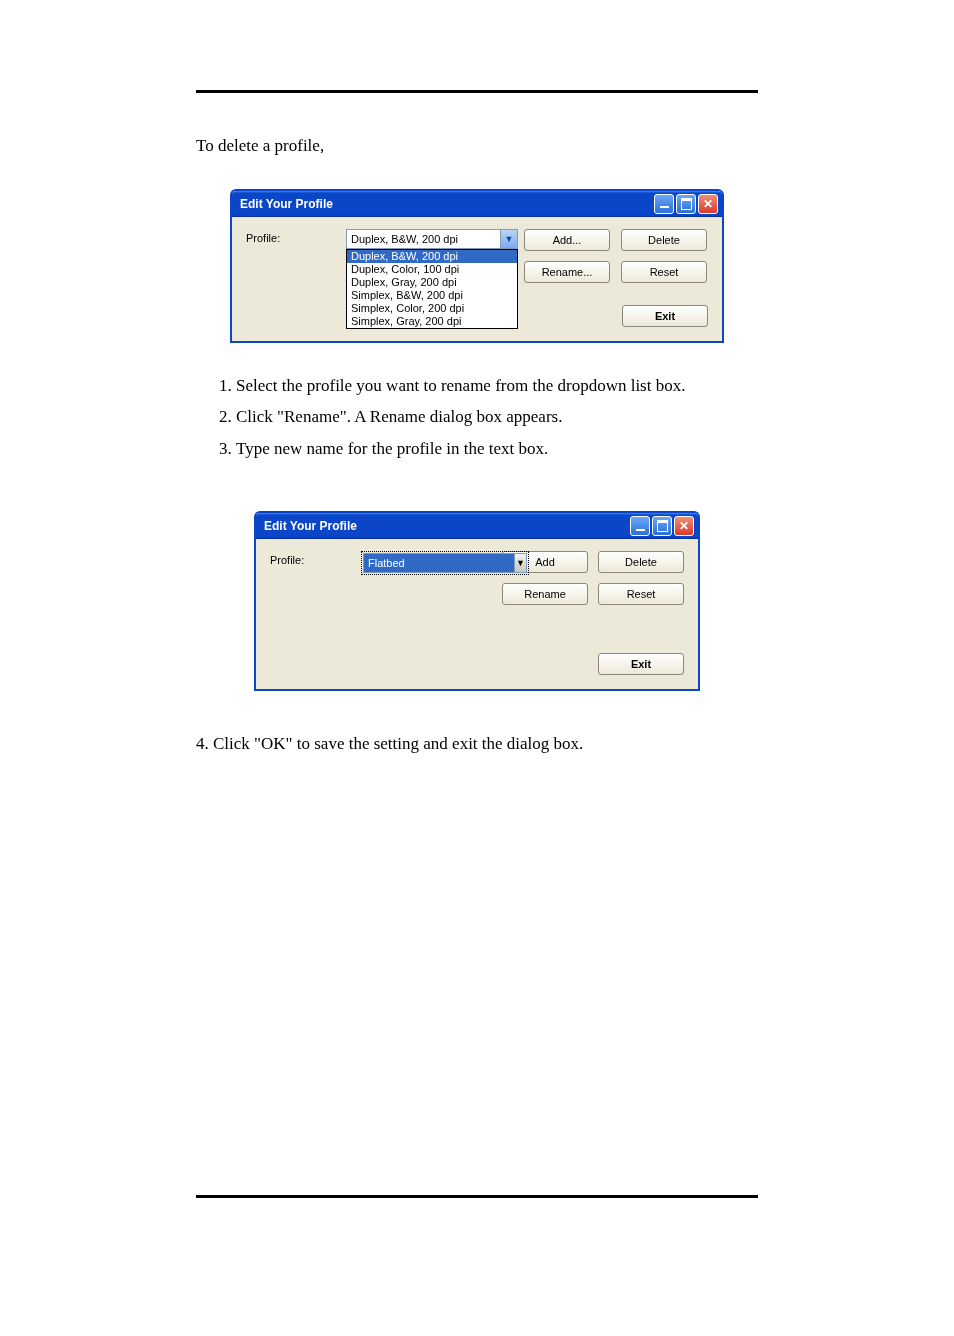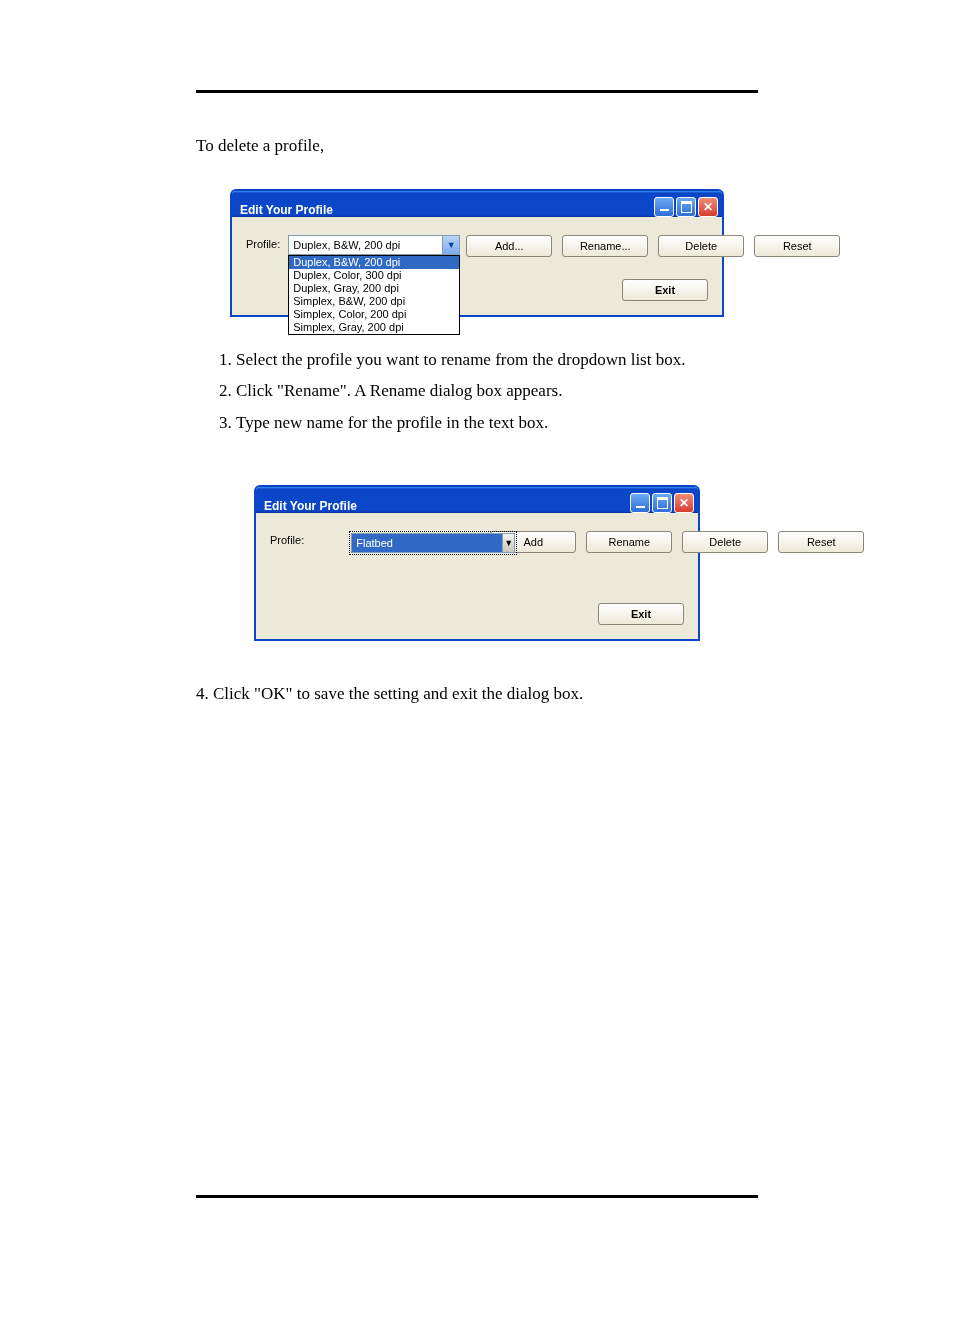--- a/index.html
+++ b/index.html
@@ -44,21 +44,21 @@
     border-radius: 6px 6px 0 0;
     background: #ece9d8;
     font-family: Tahoma, Arial, sans-serif;
     font-size: 11px;
   }
   .xp-titlebar {
     height: 26px;
     background: linear-gradient(to bottom, #3a8df0 0%, #0a46c7 8%, #0a46c7 92%, #0a2f9c 100%);
     color: #fff;
     display: flex;
-    align-items: flex-end;
+    align-items: center;
     padding: 0 4px 0 8px;
     border-radius: 4px 4px 0 0;
   }
   .xp-title {
     font-weight: bold;
     flex: 1;
     font-size: 12px;
   }
   .xp-winbtns { display: flex; gap: 2px; }
   .xp-winbtn {
@@ -71,28 +71,28 @@
     font-family: Arial, sans-serif;
     display: flex; align-items: center; justify-content: center;
     line-height: 1;
   }
   .xp-winbtn.close { background: linear-gradient(to bottom, #f08f7a, #d83a2d); }
   .xp-winbtn.min::after { content: ""; display:block; width:9px; height:2px; background:#fff; margin-top:7px; }
   .xp-winbtn.max::after { content:""; display:block; width:9px; height:8px; border:1.5px solid #fff; border-top-width:3px; }
   .xp-winbtn.close::after { content:"✕"; font-weight:bold; font-size:12px; }
 
   .xp-body {
-    padding: 18px 14px 14px 14px;
+    padding: 12px 14px 14px 14px;
     display: flex;
     gap: 8px;
   }
   .xp-label-col { width: 92px; padding-top: 3px; }
   .xp-field-col { width: 170px; position: relative; }
   .xp-btn-cols { flex: 1; display: flex; gap: 10px; }
-  .xp-btn-col { flex:1; display:flex; flex-direction:row; gap:10px; }
+  .xp-btn-col { flex:1; display:flex; flex-direction:column; gap:10px; }
 
   .xp-input-wrap {
     display: flex;
     width: 172px;
   }
   .xp-input {
     flex: 1;
     height: 20px;
     border: 1px solid #7f9db9;
     background: #fff;
@@ -172,21 +172,21 @@
       <div class="xp-label-col">
         <span>Profile:</span>
       </div>
       <div class="xp-field-col">
         <div class="xp-input-wrap">
           <input class="xp-input" readonly="" value="Duplex, B&amp;W, 200 dpi" style="">
           <div class="xp-dd-arrow-blue">▼</div>
         </div>
         <div class="xp-dropdown-list">
           <div class="opt sel">Duplex, B&amp;W, 200 dpi</div>
-          <div class="opt">Duplex, Color, 300 dpi</div>
+          <div class="opt">Duplex, Color, 100 dpi</div>
           <div class="opt">Duplex, Gray, 200 dpi</div>
           <div class="opt">Simplex, B&amp;W, 200 dpi</div>
           <div class="opt">Simplex, Color, 200 dpi</div>
           <div class="opt">Simplex, Gray, 200 dpi</div>
         </div>
       </div>
       <div class="xp-btn-cols">
         <div class="xp-btn-col">
           <div class="xp-button">Add...</div>
           <div class="xp-button">Rename...</div>

